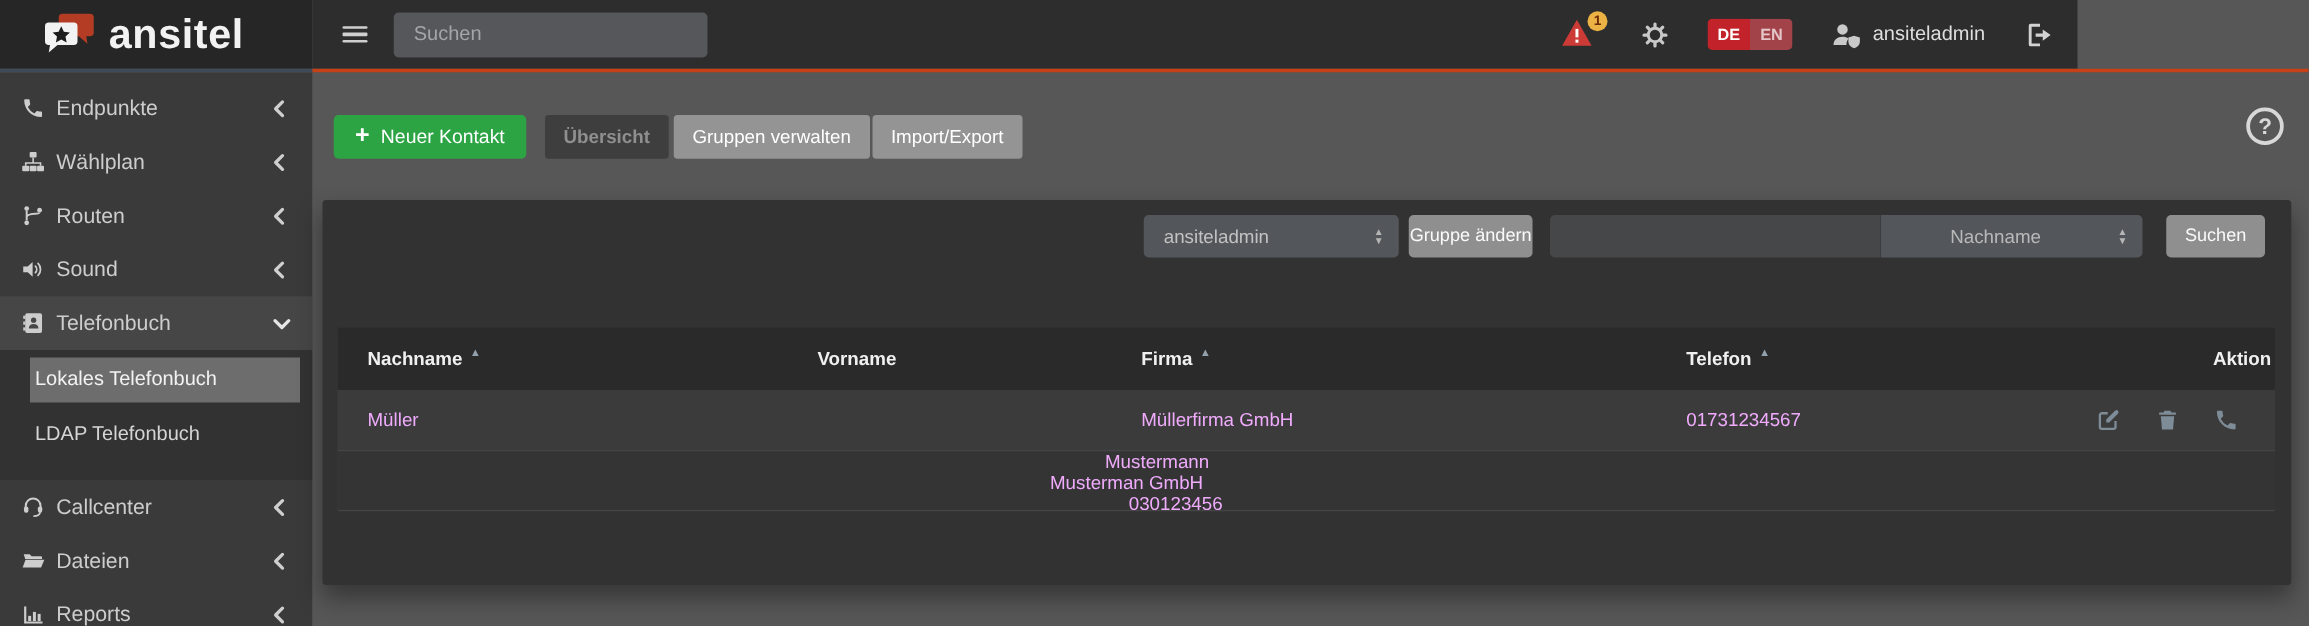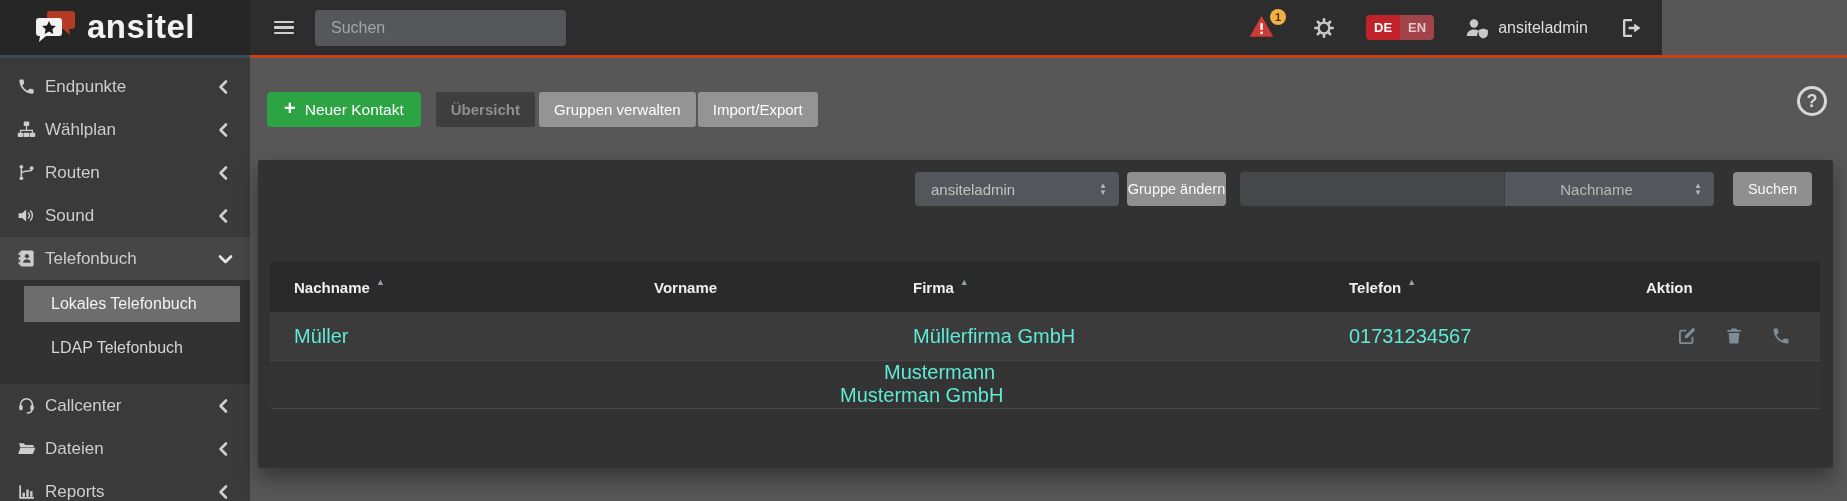--- a/index.html
+++ b/index.html
@@ -34,21 +34,21 @@
   .accent .seg-main { flex:1; background:#c64117; }
 
   
   .sidebar { position:absolute; top:58px; left:0; width:250px; height:443px; background:#3a3a3a; padding-top:7px; }
   .side-item { position:relative; height:43px; display:flex; align-items:center; padding-left:16px; color:#cdcdcd; font-size:17px; cursor:pointer; }
   .side-item .s-icon { width:20px; height:20px; flex:none; display:flex; align-items:center; justify-content:center; }
   .side-item .s-label { margin-left:9px; white-space:nowrap; }
   .side-item .chev { position:absolute; left:218px; top:50%; transform:translateY(-50%); }
   .side-item.open { background:#464646; }
   .submenu { background:#323232; padding:6px 0 10px 0; }
-  .sub-item { height:36px; line-height:36px; margin:0 10px 8px 24px; padding-left:27px; border-radius:0;
+  .sub-item { height:36px; line-height:36px; margin:0 10px 8px 24px; padding-left:4px; border-radius:0;
               color:#d5d5d5; font-size:16px; cursor:pointer; white-space:nowrap; }
   .sub-item.active { background:#6d6d6d; color:#f2f2f2; }
 
   
   .main { position:absolute; left:250px; top:58px; width:1597px; height:443px; background:#575757; }
   .toolbar { position:absolute; left:17px; top:34px; display:flex; align-items:center; }
   .btn-new { height:35px; background:#2ca444; border:none; border-radius:4px; color:#ffffff; font-size:15.5px;
              display:flex; align-items:center; padding:0 17px; cursor:pointer; font-family:"Liberation Sans",sans-serif; }
   .btn-new .plus { font-size:20px; font-weight:bold; margin-right:9px; margin-top:-2px; }
   .tab-group { display:flex; margin-left:15px; }
@@ -75,29 +75,29 @@
              border-radius:4px 0 0 4px; color:#dddddd; font-size:15px; padding:0 12px; outline:none; }
   .sel-column { left:1246px; width:210px; justify-content:center; border-radius:0 4px 4px 0; border-left:1px solid #3c3e40; }
   .sel-column .sel-text { margin-right:26px; color:#b9b9b9; }
   .btn-search { left:1475px; width:79px; }
 
   
   .table { position:absolute; left:12px; top:102px; width:1550px; border-radius:2px; overflow:hidden;
            box-shadow:0 1px 0 #464646; }
   .t-row { display:flex; align-items:center; }
   .t-head { height:50px; background:#2a2a2a; color:#f0f0f0; font-weight:bold; font-size:15px; }
-  .t-body { height:48px; color:#5eead4; font-size:20px; }
+  .t-body { height:48px; color:#f0abfc; font-size:15px; }
   .t-body.odd { background:#3b3b3b; }
   .t-body.even { background:#343434; border-top:1px solid #454545;flex-direction:column; }
   .c1 { width:370px; padding-left:24px; }
   .c2 { width:260px; padding-left:14px; }
   .c3 { width:436px; padding-left:13px; }
   .c4 { width:310px; padding-left:13px; }
   .c5 { width:171px; }
-  .t-head .c5 { text-align:left; }
+  .t-head .c5 { text-align:right; }
   .t-body .c5 { display:flex; justify-content:flex-end; align-items:center; gap:27px; padding-right:26px; }
   .sort { color:#93a1ad; font-size:9px; vertical-align:top; margin-left:6px; position:relative; top:-2px; }
   .act-icon { width:20px; height:20px; cursor:pointer; }
 
   .icon-svg { display:block; }
 </style>
 </head>
 <body>
 
 <div class="screen">

